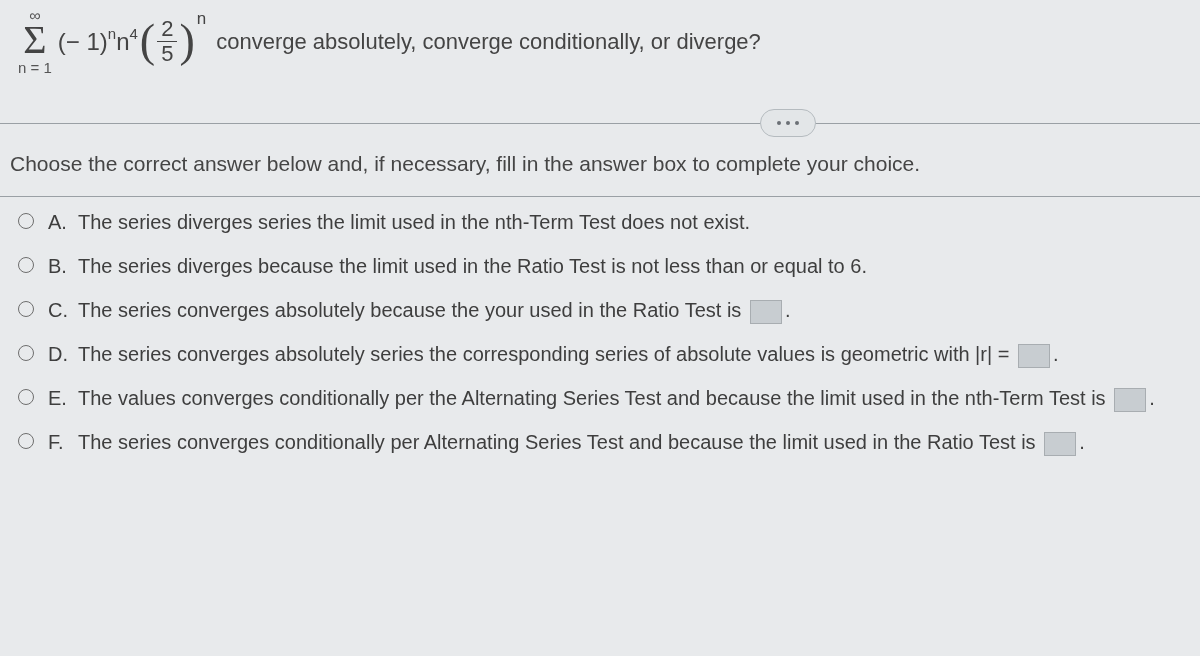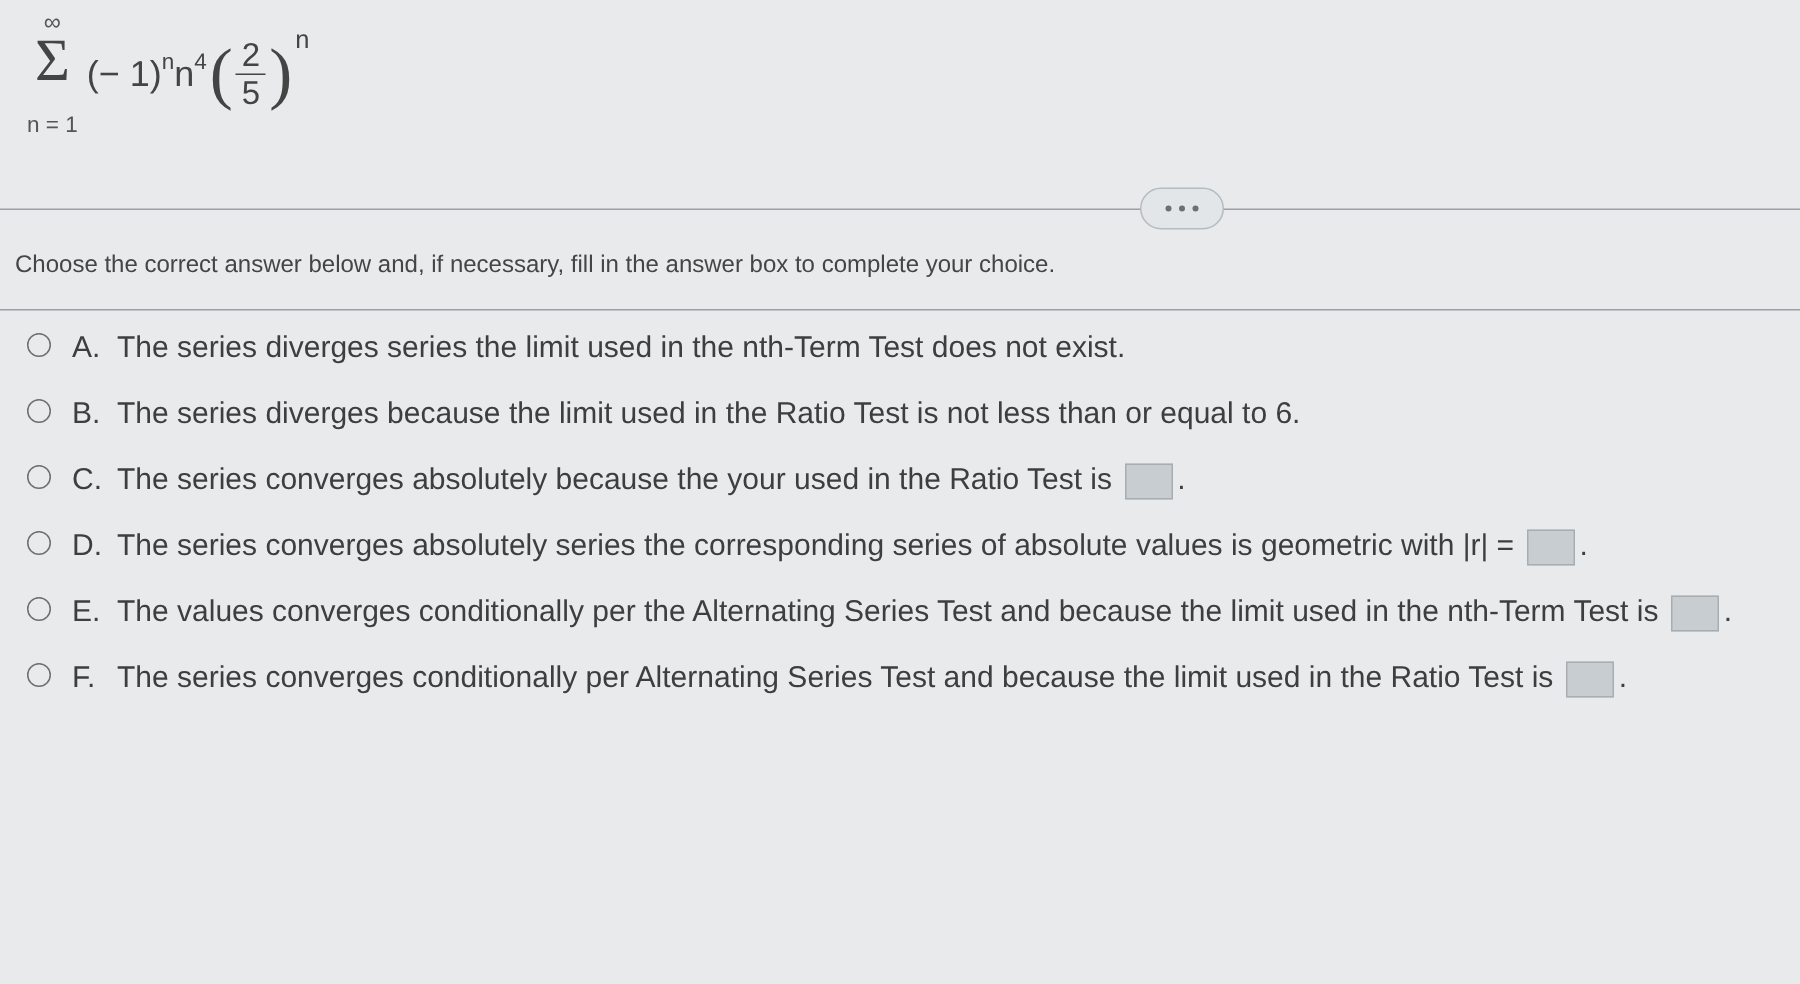--- a/index.html
+++ b/index.html
@@ -50,21 +50,21 @@
     }
     .sigma-sym {
       font-size: 40px;
       font-family: "Times New Roman", serif;
       color: #444;
       line-height: 0.8;
     }
     .sigma-bottom {
       font-size: 15px;
       color: #555;
-      margin-top: 20px;
+      margin-top: 4px;
     }
     .term {
       font-size: 24px;
       color: #444;
       font-family: Arial, sans-serif;
       text-align: right;
     }
     .sup {
       font-size: 15px;
       vertical-align: super;
@@ -139,21 +139,21 @@
       gap: 5px;
     }
     .dots span {
       width: 4px;
       height: 4px;
       background: #6b7075;
       border-radius: 50%;
     }
     .instruction {
       padding: 18px 10px 6px 10px;
-      font-size: 16px;
+      font-size: 21px;
       color: #454545;
     }
     .options {
       padding: 10px 10px 10px 18px;
     }
     .option-row {
       display: flex;
       align-items: baseline;
       margin-bottom: 14px;
       font-size: 20px;
@@ -212,20 +212,21 @@
           <span class="paren">(</span>
           <span class="frac">
             <span class="frac-num">2</span>
             <span class="frac-bar"></span>
             <span class="frac-den">5</span>
           </span>
           <span class="paren">)</span>
           <span class="frac-exp">n</span>
         </span>
       </span>
+      <span>converge absolutely, converge conditionally, or diverge?</span>
     </div>
   </div>
 
   <div class="divider-area">
     <hr class="hr-line">
     <div class="divider-pill">
       <div class="dots">
           <span></span>
           <span></span>
           <span></span>

